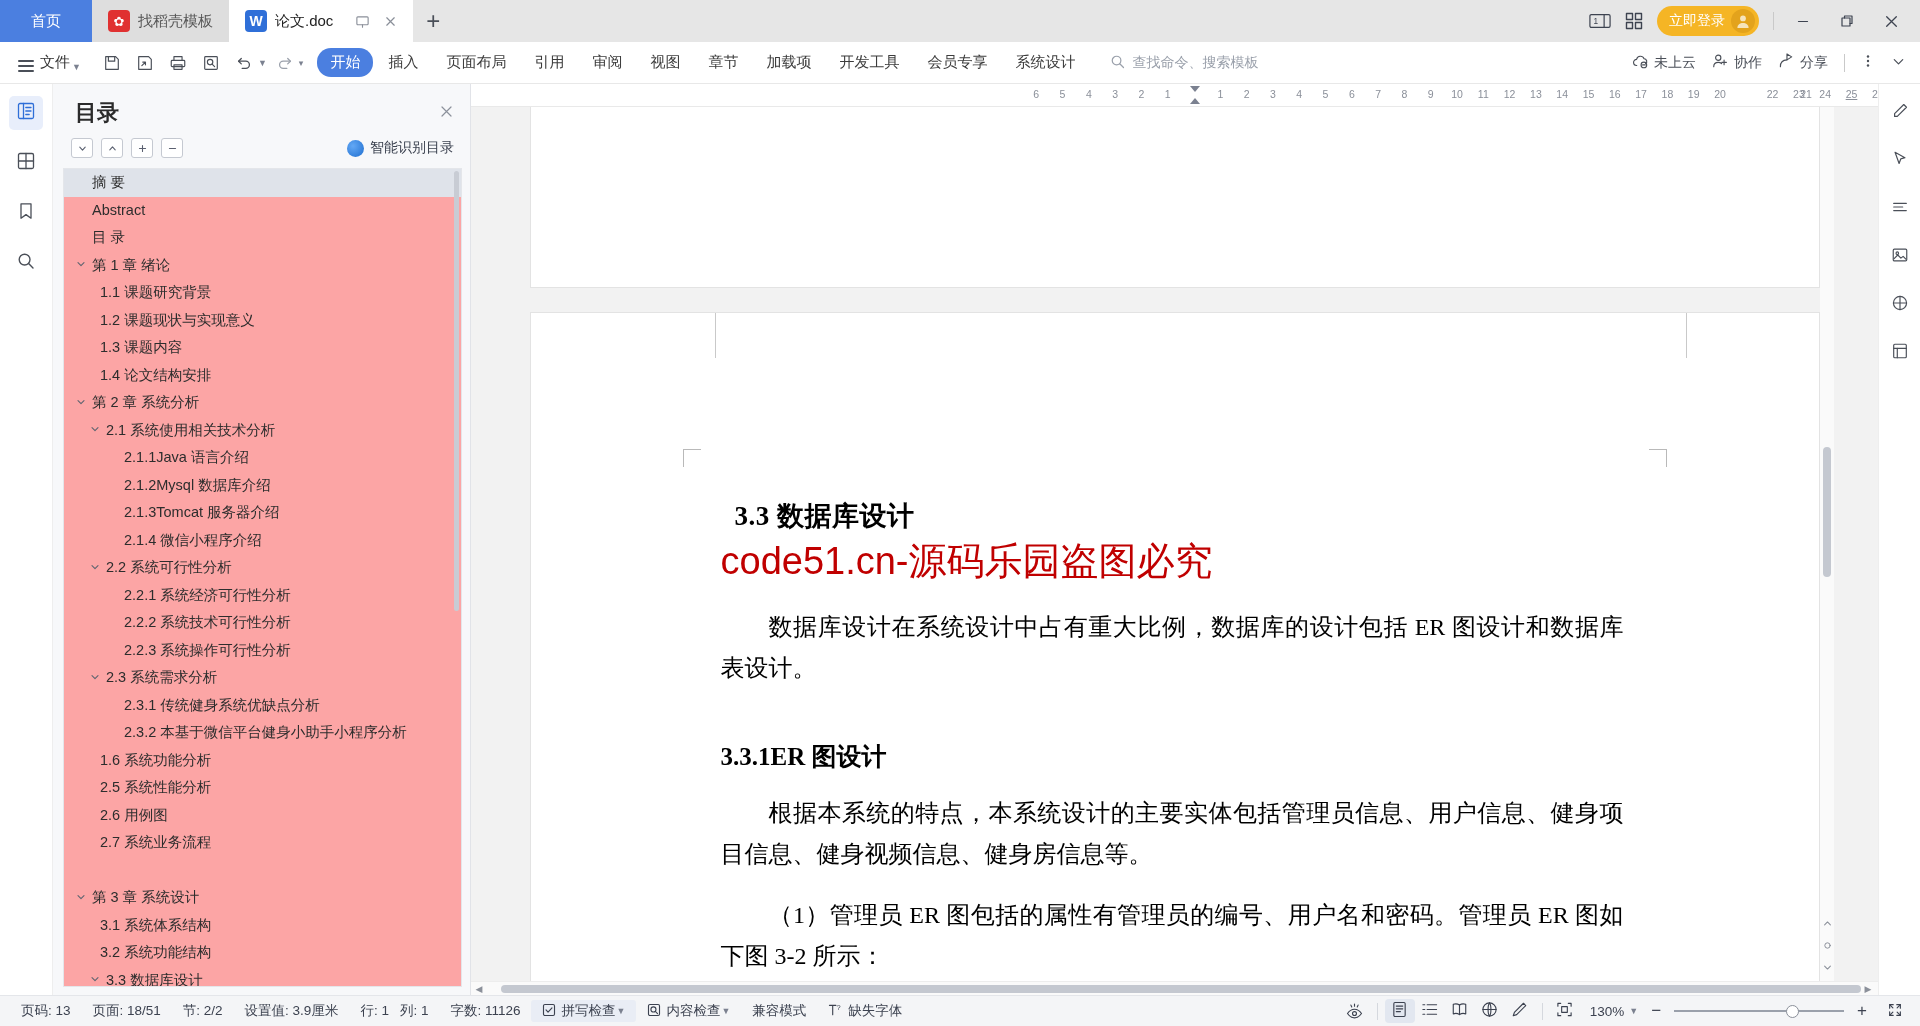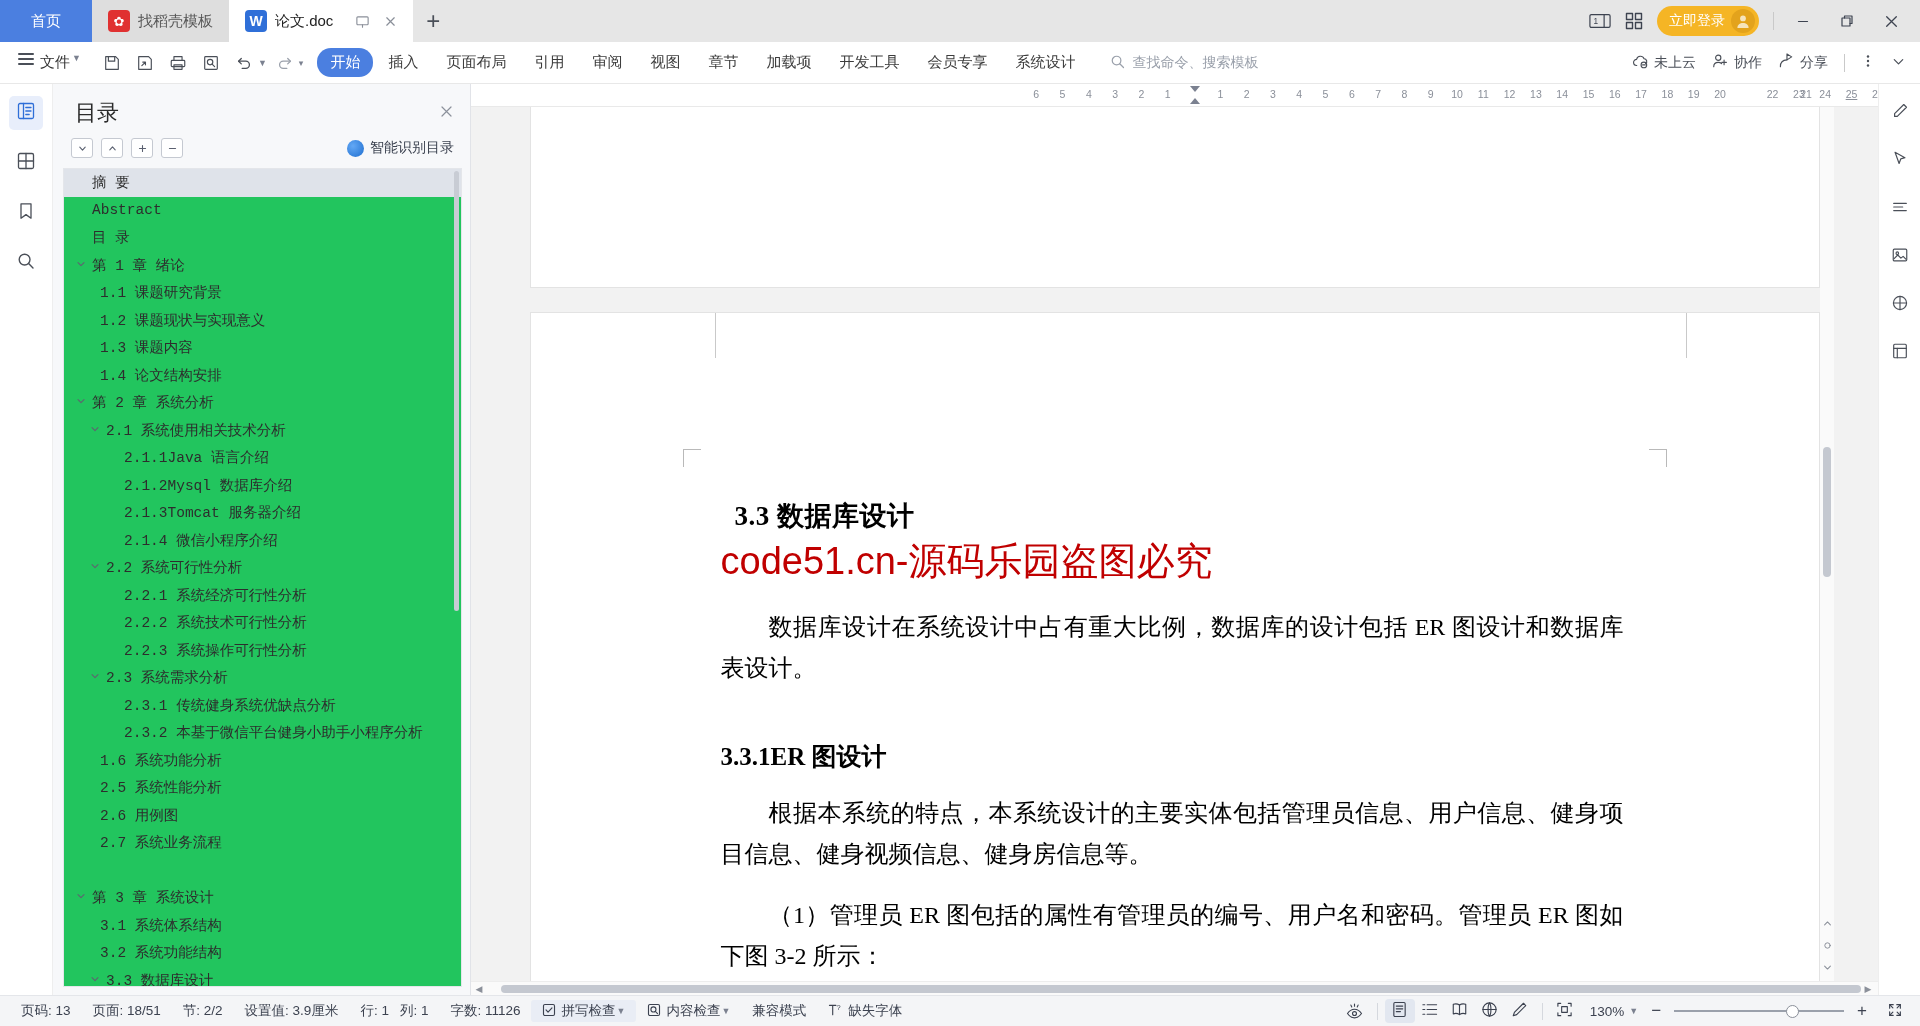--- a/index.html
+++ b/index.html
@@ -44,21 +44,21 @@
     display: flex; align-items: center; justify-content: center; }
   .wctl { width: 30px; height: 30px; display: flex; align-items: center; justify-content: center;
     color: #3d4350; }
   .vdivider { width: 1px; height: 18px; background: #c9c9c9; }
 
   
   .ribbon {
     height: 42px; background: #fff; display: flex; align-items: center;
     padding: 0 10px; flex: none; border-bottom: 1px solid #e8e8e8;
   }
-  .file-menu { display: flex; align-items: flex-start; gap: 6px; padding: 0 8px; font-size: 15px; color: #333; }
+  .file-menu { display: flex; align-items: flex-end; gap: 6px; padding: 0 8px; font-size: 15px; color: #333; }
   .hamb { display: flex; flex-direction: column; gap: 3px; }
   .hamb i { display: block; width: 16px; height: 2px; background: #4a4f58; border-radius: 1px; }
   .qbar { display: flex; align-items: center; gap: 3px; padding: 0 8px; }
   .qb { width: 30px; height: 30px; display: flex; align-items: center; justify-content: center;
     color: #4a4f58; border-radius: 4px; }
   .caretmini { font-size: 9px; color: #7b8190; margin-left: -4px; }
   .ribbon-tabs { display: flex; align-items: center; gap: 2px; margin-left: 6px; }
   .rtab { padding: 5px 13px; font-size: 15px; color: #3c3c3c; border-radius: 14px; }
   .rtab.active { background: #4b7fe0; color: #fff; }
   .ribbon-search { display: flex; align-items: center; gap: 7px; margin-left: 22px;
@@ -73,32 +73,32 @@
   
   .rail { width: 53px; background: #fff; display: flex; flex-direction: column;
     align-items: center; padding-top: 12px; gap: 16px; flex: none; border-right: 1px solid #eee; }
   .rail-btn { width: 34px; height: 34px; display: flex; align-items: center; justify-content: center;
     border-radius: 5px; color: #4a4f58; }
   .rail-btn.active { background: #e8eefb; color: #2f6fd8; }
 
   
   .outline { width: 418px; background: #f7f8fa; display: flex; flex-direction: column;
     flex: none; border-right: 1px solid #e1e3e8; position: relative; }
-  .outline-head { display: flex; align-items: center; padding: 14px 16px 6px 22px; }
+  .outline-head { display: flex; align-items: center; padding: 14px 16px 6px 22px; font-weight: bold; }
   .outline-title { font-size: 22px; color: #2b2b2b; }
   .outline-close { margin-left: auto; color: #8c919b; font-size: 18px; line-height: 1; }
   .outline-tools { display: flex; align-items: center; padding: 4px 16px 10px 18px; gap: 8px; }
   .otool { width: 22px; height: 20px; border: 1px solid #c5c9d1; border-radius: 3px;
     display: flex; align-items: center; justify-content: center; color: #5a6070; font-size: 11px;
     background: #fff; }
   .smart { margin-left: auto; display: flex; align-items: center; gap: 6px; font-size: 14px; color: #3c4250; }
   .smart-dot { width: 17px; height: 17px; border-radius: 50%;
     background: radial-gradient(circle at 35% 35%, #63a8f5, #1f6fd0); }
   .outline-list { flex: 1; overflow: hidden; margin: 0 8px 8px 10px;
-    background: #22c55e; border: 1px solid #e4e6ea; position: relative; font-family: Liberation Mono, monospace; }
+    background: #fca5a5; border: 1px solid #e4e6ea; position: relative; }
   .oitem { display: flex; align-items: center; height: 27.5px; font-size: 14.5px; color: #2d2d2d;
     padding-left: 10px; white-space: nowrap; }
   .oitem.sel { background: #dfe3ea; }
   .chev { width: 16px; flex: none; color: #5e6470; font-size: 11px; display: inline-block; }
   .lvl0 { padding-left: 12px; } .lvl1 { padding-left: 36px; }
   .lvl2 { padding-left: 60px; }
   .olist-scroll { position: absolute; right: 2px; top: 2px; width: 5px; height: 440px;
     background: #c8ccd4; border-radius: 3px; }
 
   

